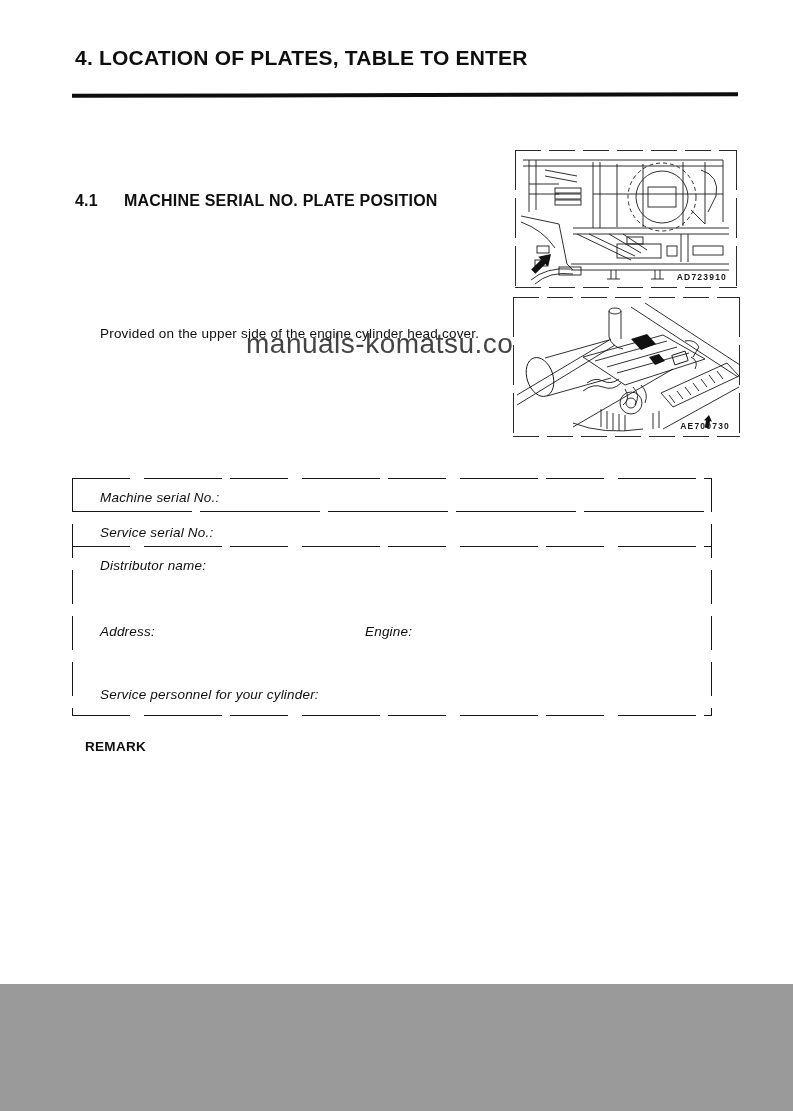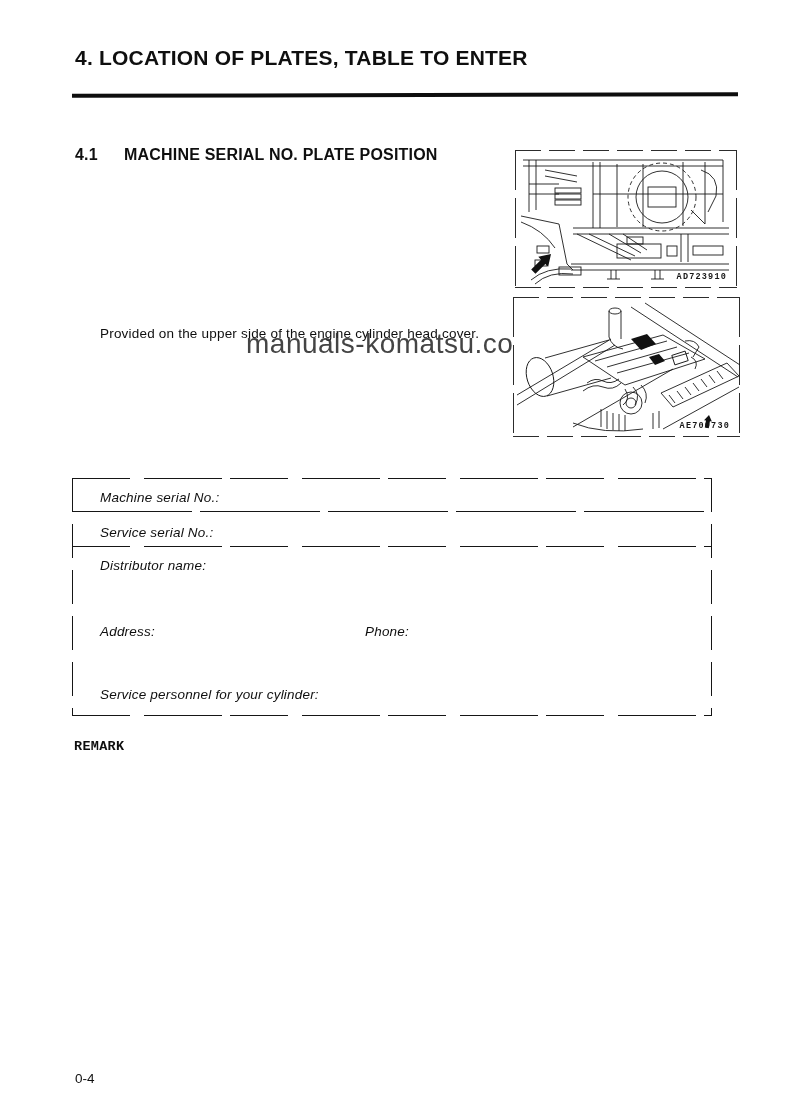--- a/index.html
+++ b/index.html
@@ -1,63 +1,63 @@
 <!DOCTYPE html>
 <html><head>
 <meta charset="utf-8">
 <style>
   html,body{margin:0;padding:0;background:#9a9a9a;}
   .page{
     position:relative;
-    width:793px;height:1111px;
+    width:793px;height:984px;
     background:#ffffff;
     margin:0 auto;
     font-family:"Liberation Sans", sans-serif;
     color:#0f0f0f;
     overflow:hidden;
   }
   
   .doc-title{
     position:absolute;left:75px;top:46px;width:620px;
     font-size:21px;font-weight:bold;letter-spacing:.2px;line-height:24px;
   }
   .doc-title .line2{display:block;margin-left:22px;}
   .title-rule{
     position:absolute;left:72px;top:93px;width:666px;height:4px;
     background:#0d0d0d;transform:rotate(-0.15deg);
   }
   
   .sec-head{position:absolute;font-size:16px;font-weight:bold;letter-spacing:.2px;white-space:nowrap;}
-  .sec-head .sec-no{display:inline-block;width:49px;}
+  .sec-head .sec-no{display:inline-block;width:49px;margin-top:46px;}
   .sec-body{position:absolute;font-size:13.5px;letter-spacing:.2px;white-space:nowrap;}
   
   .figure{position:absolute;background:#fff;}
   .figure svg{position:absolute;left:0;top:0;}
   .fig-frame-h{position:absolute;height:1px;background:repeating-linear-gradient(90deg,#2c2c2c 0 26px,transparent 26px 34px);}
   .fig-frame-v{position:absolute;width:1px;background:repeating-linear-gradient(180deg,#2c2c2c 0 40px,transparent 40px 48px);}
   .fig-code{
     position:absolute;right:10px;bottom:6px;
     font-size:8.5px;letter-spacing:1.2px;font-weight:bold;color:#161616;
-    font-family:Liberation Mono, monospace;
+    font-family:Liberation Sans, sans-serif;
     margin-left:24px;
   }
   
   .watermark{
     position:absolute;left:246px;top:328px;
     font-size:28px;color:#2b2b2b;opacity:.88;letter-spacing:.5px;
     font-weight:400;white-space:nowrap;
   }
   
   .formbox{position:absolute;left:72px;top:478px;width:640px;height:238px;font-style:italic;}
   .bl-h{position:absolute;height:1px;background:repeating-linear-gradient(90deg,#161616 0 58px,transparent 58px 72px,#161616 72px 150px,transparent 150px 158px);}
   .bl-h.solidish{background:repeating-linear-gradient(90deg,#161616 0 120px,transparent 120px 128px);}
   .bl-v{position:absolute;width:1px;background:repeating-linear-gradient(180deg,#161616 0 34px,transparent 34px 46px);}
   .form-label{position:absolute;font-size:13.5px;letter-spacing:.2px;white-space:nowrap;}
   
-  .remark{position:absolute;left:74px;top:739px;font-size:13.5px;font-weight:bold;letter-spacing:.3px;font-family:Liberation Mono, monospace;}
+  .remark{position:absolute;left:85px;top:739px;font-size:13.5px;font-weight:bold;letter-spacing:.3px;}
   .page-number{position:absolute;left:75px;top:1071px;font-size:13.5px;}
   .ink{stroke:#1a1a1a;stroke-width:.9;fill:none;}
 </style>
 </head>
 <body>
 
 <div class="page">
 
   <h1 class="doc-title" style="margin:0;">
     <span class="line1">4. LOCATION OF PLATES, TABLE TO ENTER</span>
@@ -179,21 +179,21 @@
     <div class="bl-v" style="left:0;top:0;height:238px;"></div>
     <div class="bl-v" style="right:0;top:0;height:238px;"></div>
 
     <div class="bl-h solidish" style="left:0;top:33px;width:640px;"></div>
     <div class="bl-h" style="left:0;top:68px;width:640px;"></div>
 
     <div class="form-label" style="left:28px;top:12px;">Machine serial No.:</div>
     <div class="form-label" style="left:28px;top:47px;">Service serial No.:</div>
     <div class="form-label" style="left:28px;top:80px;">Distributor name:</div>
     <div class="form-label" style="left:28px;top:146px;">Address:</div>
-    <div class="form-label" style="left:293px;top:146px;">Phone:</div>
+    <div class="form-label" style="left:293px;top:146px;">Engine:</div>
     <div class="form-label" style="left:28px;top:209px;">Service personnel for your cylinder:</div>
   </div>
 
   <div class="remark">REMARK</div>
 
   <div class="page-number">0-4</div>
 
 </div>
 
 </body></html>

